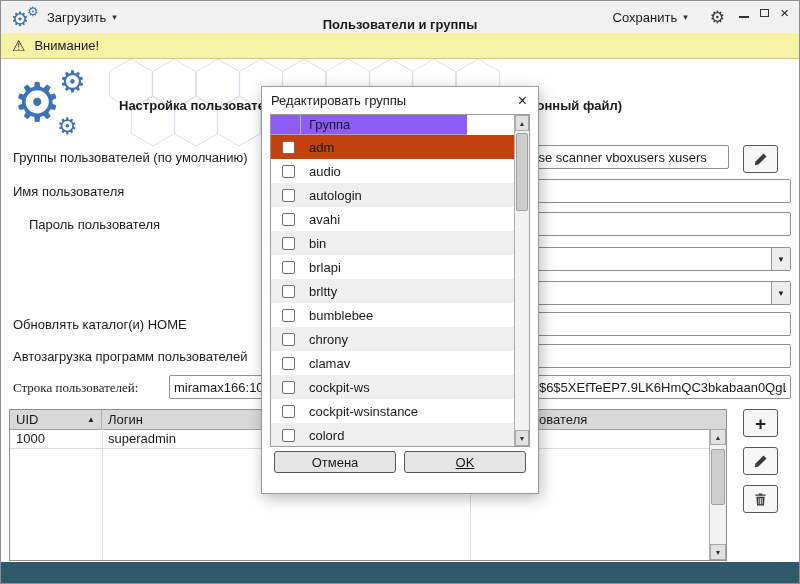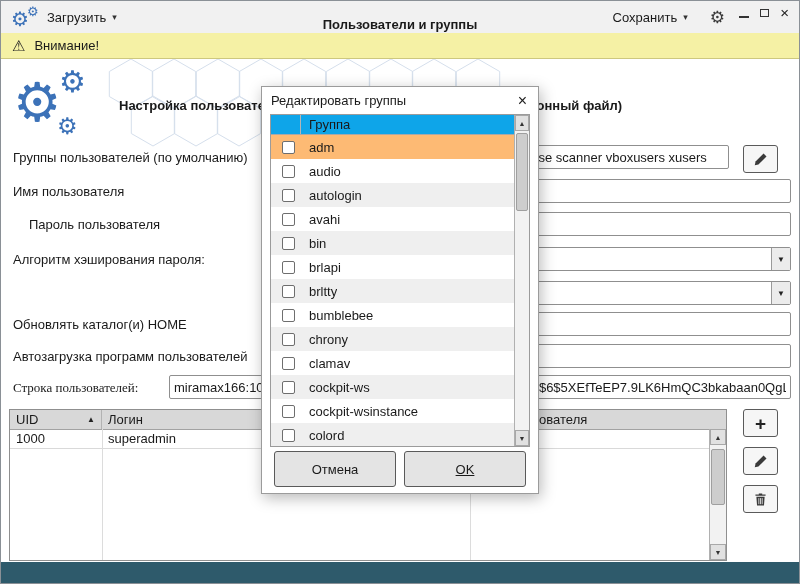--- a/index.html
+++ b/index.html
@@ -69,30 +69,30 @@
   
   .statusbar{position:absolute;left:0;right:0;bottom:0;height:21px;background:#2e5a6b;}
 
   
   .dialog{position:absolute;left:260px;top:85px;width:278px;height:408px;background:#fff;border:1px solid #9b9b9b;
     box-sizing:border-box;box-shadow:2px 4px 14px rgba(0,0,0,.28);}
   .dlg-titlebar{position:absolute;left:0;right:0;top:0;height:27px;display:flex;align-items:center;padding:0 9px;box-sizing:border-box;}
   .dlg-title{flex:1;white-space:nowrap;overflow:hidden;}
   .dlg-close{background:none;border:none;font-size:16px;line-height:1;color:#222;padding:0 2px;}
   .glist{position:absolute;left:8px;top:27px;width:260px;height:333px;border:1px solid #9b9b9b;box-sizing:border-box;background:#fff;overflow:hidden;}
-  .ghead{display:flex;align-items:center;height:20px;background:#0ea5e9;border-bottom:1px solid #a8a8a8;width:258px;box-sizing:border-box;}
+  .ghead{display:flex;align-items:center;height:20px;background:#8b5cf6;border-bottom:1px solid #a8a8a8;width:196px;box-sizing:border-box;}
   .ghead-cb-spacer{width:30px;height:100%;border-right:1px solid #b5b5b5;box-sizing:border-box;}
   .ghead-label{margin-left:8px;}
   .grows{width:243px;}
   .grow{display:flex;align-items:center;height:24px;padding-left:11px;gap:14px;box-sizing:border-box;}
   .grows .grow:nth-child(odd):not(.sel){background:#efefef;}
-  .grow.sel{background:#fdba74;}
+  .grow.sel{background:#c2410c;}
   .cb{width:13px;height:13px;border:1px solid #6e6e6e;border-radius:2px;background:#fff;box-sizing:border-box;flex:none;}
   .gname{white-space:nowrap;overflow:hidden;}
-  .dlg-btn{position:absolute;height:36px;width:122px;border:1px solid #5a5a5a;border-radius:3px;
+  .dlg-btn{position:absolute;height:22px;width:122px;border:1px solid #5a5a5a;border-radius:3px;
     background:#e4e4e4;font:inherit;color:#1a1a1a;top:364px;}
   .dlg-cancel{left:12px;}
   .dlg-ok{left:142px;text-decoration:underline;}
 </style>
 </head>
 <body>
 
 <div class="window">
 
   <div class="toolbar">
@@ -165,21 +165,20 @@
           <path fill="#3a3a3a" d="M11.3 1.6l3.1 3.1-8.6 8.6-3.9.8.8-3.9z"></path>
         </svg>
     </button>
 
     <div class="flabel" style="top:121px;">Имя пользователя</div>
     <input class="tinput" style="left: 268px; top: 120px; width: 522px;" value="">
 
     <div class="flabel" style="top:154px;margin-left:16px;">Пароль пользователя</div>
     <input class="tinput" style="left: 268px; top: 153px; width: 522px;" value="">
 
-    <div class="flabel" style="top:189px;">Алгоритм хэширования пароля:</div>
     <div class="combo" style="left:268px;top:188px;width:522px;">
       <span class="combo-arrow">▼</span>
     </div>
 
     <div class="combo" style="left:268px;top:222px;width:522px;">
       <span class="combo-arrow">▼</span>
     </div>
 
     <div class="flabel" style="top:254px;">Обновлять каталог(и) HOME</div>
     <input class="tinput" style="left: 268px; top: 253px; width: 522px;" value="">

